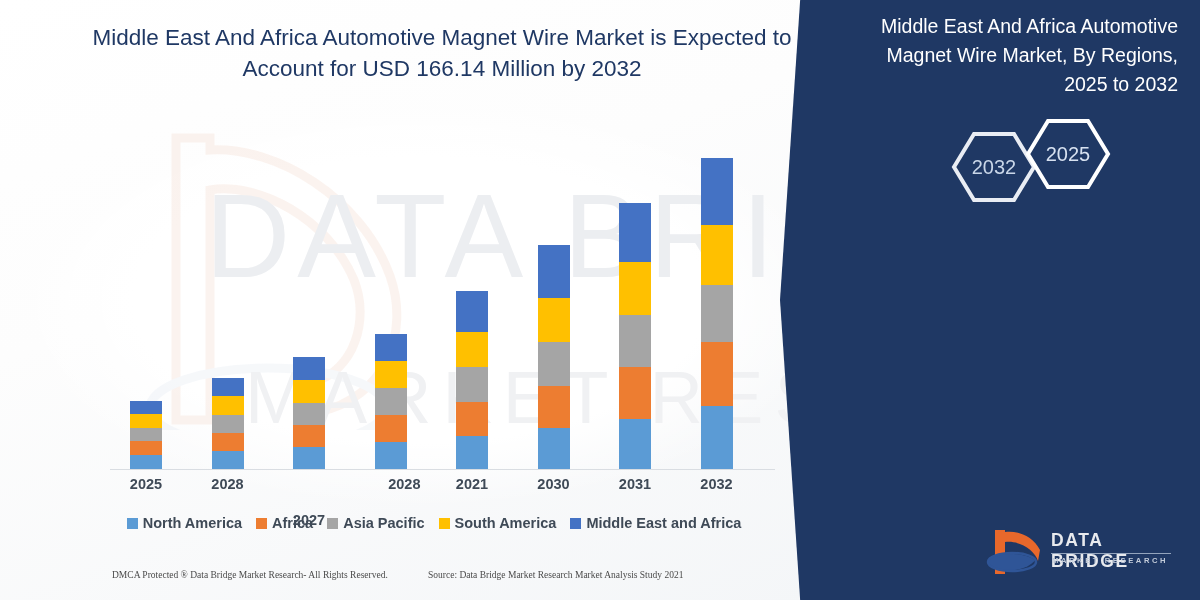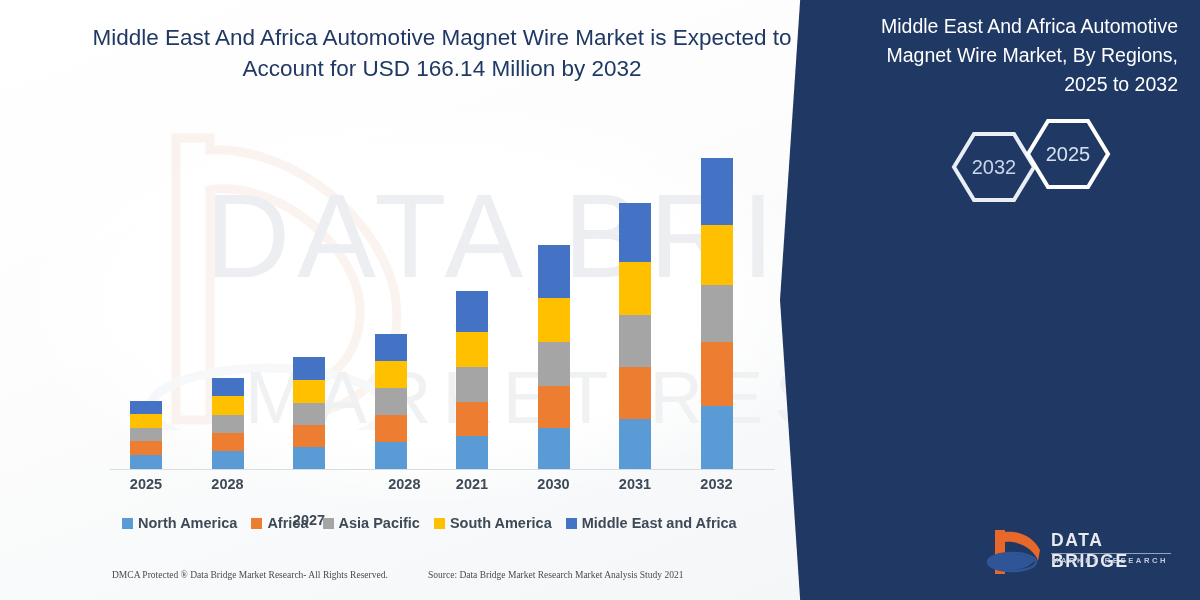--- a/index.html
+++ b/index.html
@@ -40,22 +40,22 @@
   
   .chart{position:absolute;left:110px;top:140px;width:665px;height:330px;}
   .axis-line{position:absolute;left:0;bottom:0;width:665px;height:1px;background:#d9dde2;}
   .bar-col{position:absolute;bottom:1px;width:32px;}
   .seg{width:100%;display:block;}
   .xlabels{position:absolute;left:110px;top:476px;width:665px;height:22px;}
   .xlab{position:absolute;top:0;width:60px;text-align:center;font-size:14.5px;
         font-weight:bold;color:#3f4a57;}
 
   
-  .legend{position:absolute;left:122px;top:512px;width:660px;height:22px;
-          display:flex;align-items:center;gap:14px;}
+  .legend{position:absolute;left:104px;top:512px;width:660px;height:22px;
+          display:flex;justify-content:center;align-items:center;gap:14px;}
   .lg-item{display:flex;align-items:center;gap:5px;}
   .lg-sw{width:11px;height:11px;display:inline-block;}
   .lg-tx{font-size:14.5px;font-weight:bold;color:#3f4a57;white-space:nowrap;}
 
   
   .foot{position:absolute;top:570px;font-size:9.5px;color:#4a4a4a;
         font-family:"Liberation Serif", serif;white-space:nowrap;}
   .foot-l{left:112px;font-family:Liberation Serif, serif;}
   .foot-r{left:428px;}
 

